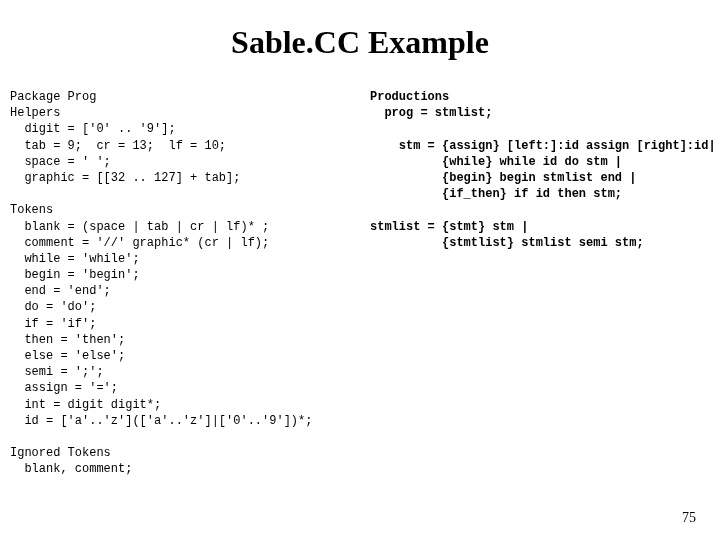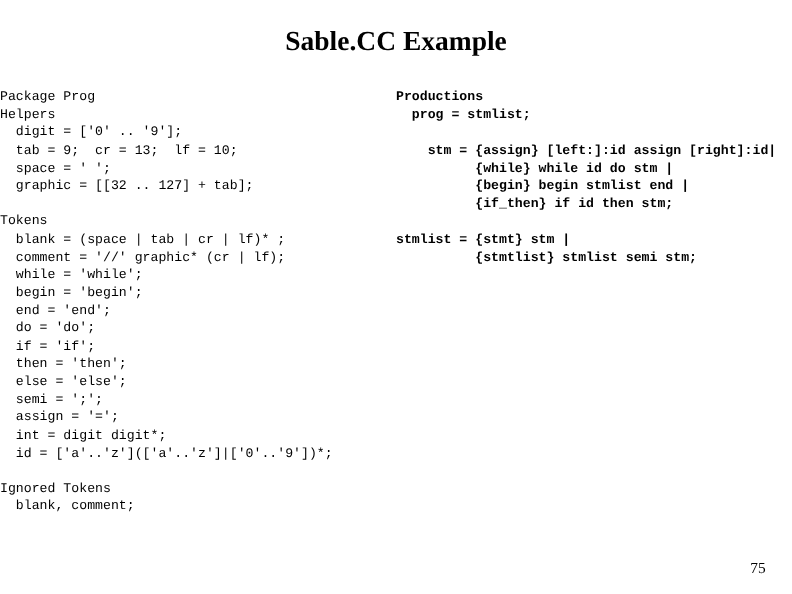--- a/index.html
+++ b/index.html
@@ -8,28 +8,29 @@
       height: 540px;
       background: #ffffff;
       font-family: "Courier New", monospace;
       font-size: 12px;
       color: #000;
       position: relative;
       overflow: hidden;
     }
     .title {
       font-family: "Times New Roman", serif;
-      font-size: 25px;
+      font-size: 32px;
       font-weight: bold;
       text-align: center;
       padding-top: 24px;
       padding-bottom: 28px;
     }
     .content {
       display: flex;
+      padding-left: 10px;
       padding-right: 4px;
       line-height: 1.35;
     }
     .col-left {
       width: 360px;
       white-space: pre;
     }
     .col-right {
       flex: 1;
       white-space: pre;

